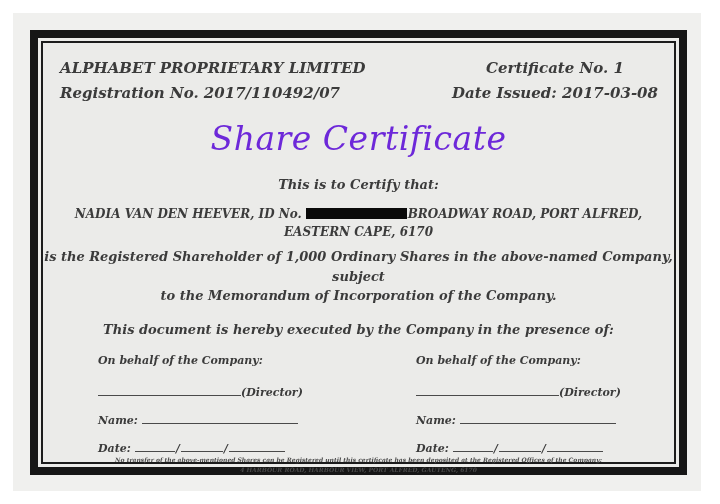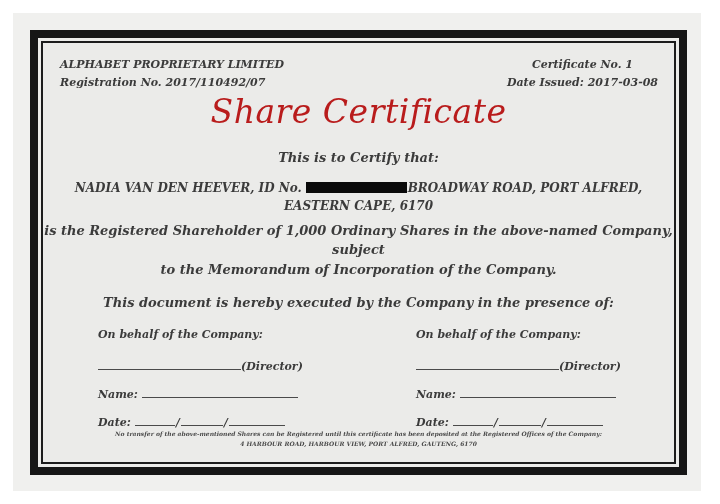--- a/index.html
+++ b/index.html
@@ -35,29 +35,30 @@
     width: 100%; height: 100%;
     display: flex; flex-direction: column;
     color: #3b3b3b;
     font-style: italic;
     font-weight: bold;
   }
 
   .header-row {
     display: flex; justify-content: space-between; align-items: flex-start;
     padding: 13px 16px 0 17px;
-    font-size: 11px; line-height: 1.65;
+    font-size: 15px; line-height: 1.65;
   }
   .header-right { text-align: center; }
 
   .title {
     text-align: center;
+    margin-top: 13px;
     font-size: 33px;
     font-weight: 500;
-    color: #b91c1c;
+    color: #6d28d9;
     letter-spacing: 0.5px;
   }
 
   .center-line { text-align: center; font-size: 13px; line-height: 1.5; }
   .certify     { margin-top: 17px; }
   .holder      { margin-top: 11px; font-size: 12px; }
   .redaction {
     display: inline-block;
     width: 101px; height: 11px;
     background: #0a0a0a;

